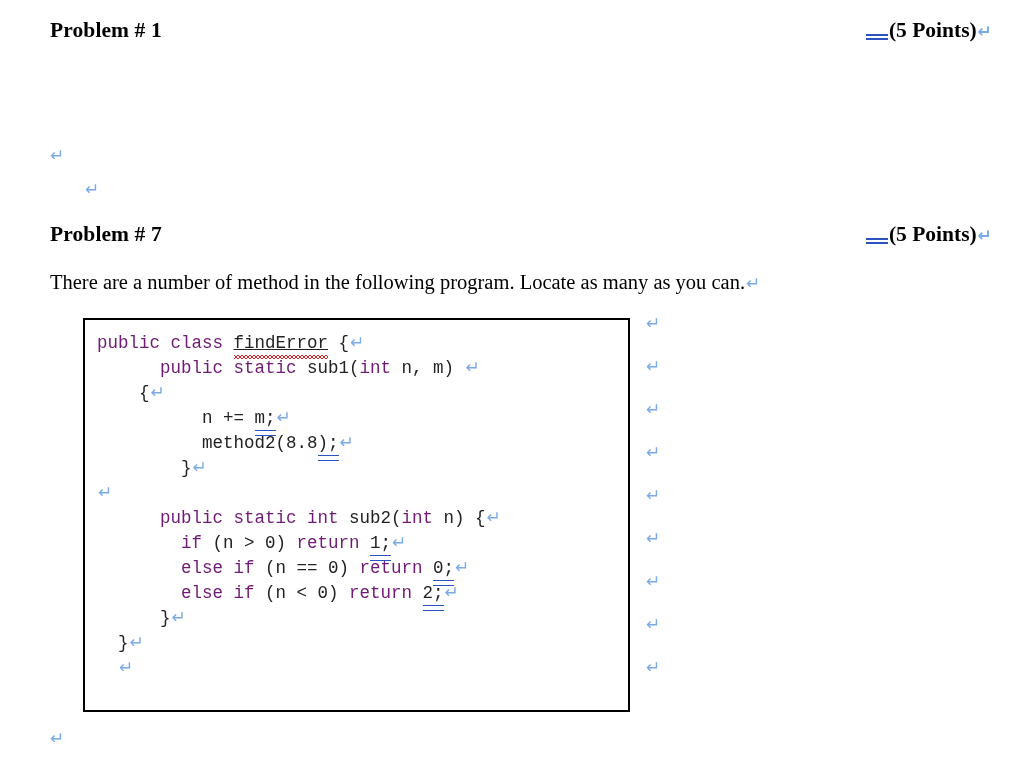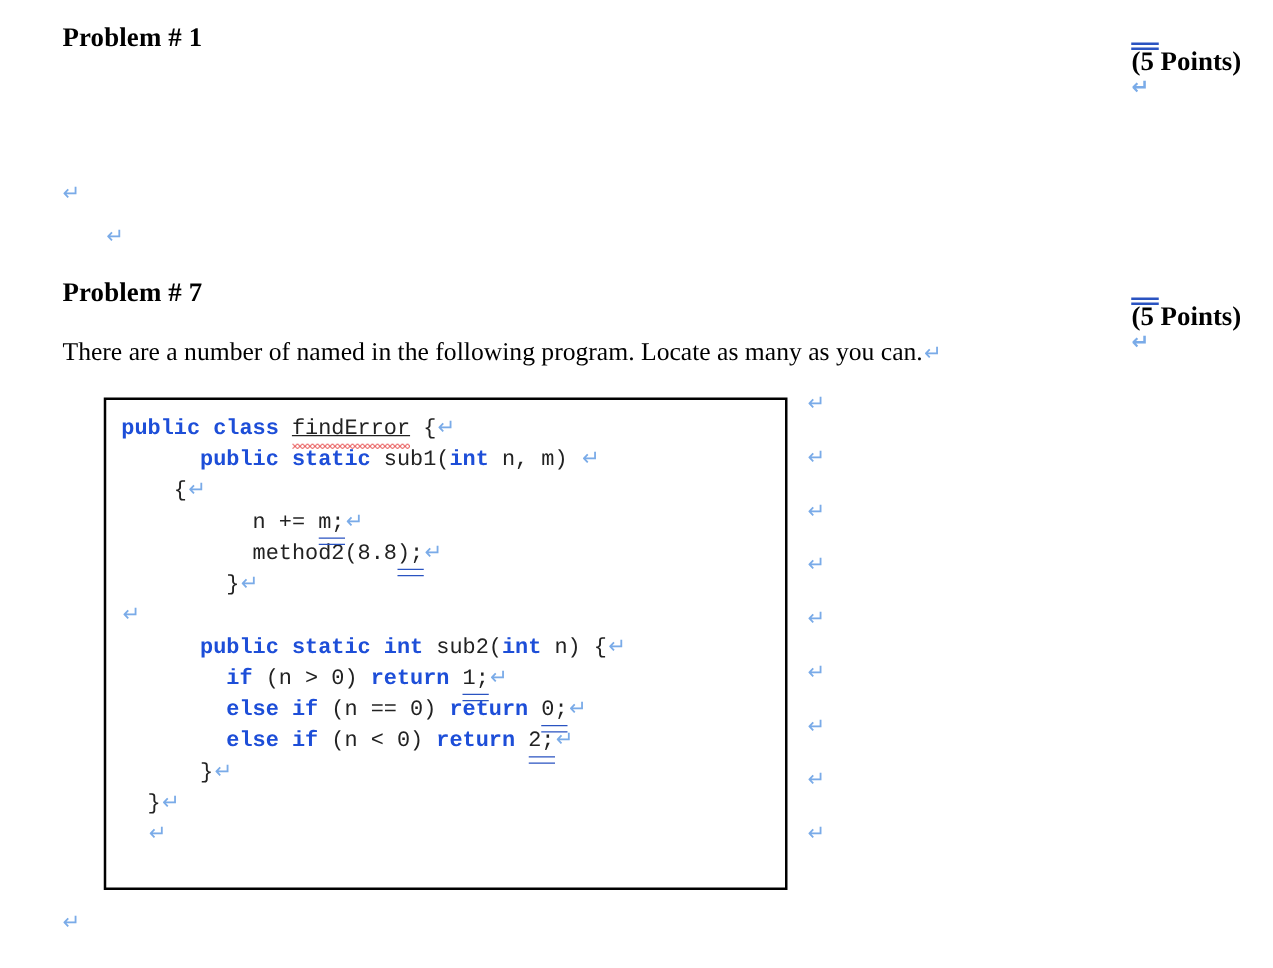--- a/index.html
+++ b/index.html
@@ -55,21 +55,20 @@
     letter-spacing: 0.1px;
     white-space: pre;
   }
   .prob-points {
     font-family: "Liberation Serif", "DejaVu Serif", serif;
     font-weight: bold;
     font-size: 21.5px;
     white-space: nowrap;
     display: inline-flex;
     align-items: baseline;
-    flex-direction: column;
   }
   
   .chg-mark {
     display: inline-block;
     width: 22px;
     height: 0;
     position: relative;
     top: 3px;
     margin-right: 1px;
     border-top: 2px solid #2a53c1;
@@ -105,21 +104,21 @@
   .code-inner {
     font-family: "Liberation Mono", "DejaVu Sans Mono", monospace;
     font-size: 17.5px;
     line-height: 25px;
     color: #222222;
     padding: 11px 0 0 12px;
     white-space: pre;
   }
   .code-line { white-space: pre; height: 25px; }
   .code-line.blank { height: 25px; }
-  .kw { font-weight: bold; color: #1d4ed8; }
+  .kw { font-weight: normal; color: #701a75; }
   .plain { font-weight: normal; }
 
   
   .spell {
     position: relative;
     display: inline-block;
     background-image:
       radial-gradient(circle at 1.5px 3.4px, rgba(0,0,0,0) 1.4px, rgba(0,0,0,0) 1.4px);
     padding-bottom: 1px;
     text-decoration: underline;
@@ -171,21 +170,21 @@
 
   <div class="prob-row" style="top:222px;">
     <div class="prob-title">Problem # 7</div>
     <div class="prob-points">
       <span class="chg-mark"></span>
         <span>(5 Points)</span>
         <span class="pilcrow inline">↵</span>
     </div>
   </div>
 
-  <div class="body-par" id="p2-body"><span>There are a number of named in the following program. Locate as many as you can.</span><span class="pilcrow inline">↵</span></div>
+  <div class="body-par" id="p2-body"><span>There are a number of method in the following program. Locate as many as you can.</span><span class="pilcrow inline">↵</span></div>
 
   <div class="code-box">
     <div class="code-inner" id="code-inner"><div class="code-line"><span class="kw">public class </span><span class="spell">findError</span><span class="plain"> {</span><span class="pilcrow inline">↵</span></div><div class="code-line"><span>      </span><span class="kw">public static </span><span class="plain">sub1(</span><span class="kw">int</span><span class="plain"> n, m) </span><span class="pilcrow inline">↵</span></div><div class="code-line"><span>    </span><span class="plain">{</span><span class="pilcrow inline">↵</span></div><div class="code-line"><span>          </span><span class="plain">n += </span><span class="dblu">m;</span><span class="pilcrow inline">↵</span></div><div class="code-line"><span>          </span><span class="plain">method2(8.8</span><span class="dblu">);</span><span class="pilcrow inline">↵</span></div><div class="code-line"><span>        </span><span class="plain">}</span><span class="pilcrow inline">↵</span></div><div class="code-line blank"><span class="pilcrow inline">↵</span></div><div class="code-line"><span>      </span><span class="kw">public static int </span><span class="plain">sub2(</span><span class="kw">int</span><span class="plain"> n) {</span><span class="pilcrow inline">↵</span></div><div class="code-line"><span>        </span><span class="kw">if</span><span class="plain"> (n &gt; 0) </span><span class="kw">return</span><span class="plain"> </span><span class="dblu">1;</span><span class="pilcrow inline">↵</span></div><div class="code-line"><span>        </span><span class="kw">else if</span><span class="plain"> (n == 0) </span><span class="kw">return</span><span class="plain"> </span><span class="dblu">0;</span><span class="pilcrow inline">↵</span></div><div class="code-line"><span>        </span><span class="kw">else if</span><span class="plain"> (n &lt; 0) </span><span class="kw">return</span><span class="plain"> </span><span class="dblu">2;</span><span class="pilcrow inline">↵</span></div><div class="code-line"><span>      </span><span class="plain">}</span><span class="pilcrow inline">↵</span></div><div class="code-line"><span>  </span><span class="plain">}</span><span class="pilcrow inline">↵</span></div><div class="code-line blank"><span>  </span><span class="pilcrow inline">↵</span></div></div>
   </div>
 
   <div id="pilcrow-col">
       <span class="pilcrow abs" style="left: 646px; top: 315px;">↵</span>
       <span class="pilcrow abs" style="left: 646px; top: 358px;">↵</span>
       <span class="pilcrow abs" style="left: 646px; top: 401px;">↵</span>
       <span class="pilcrow abs" style="left: 646px; top: 444px;">↵</span>

